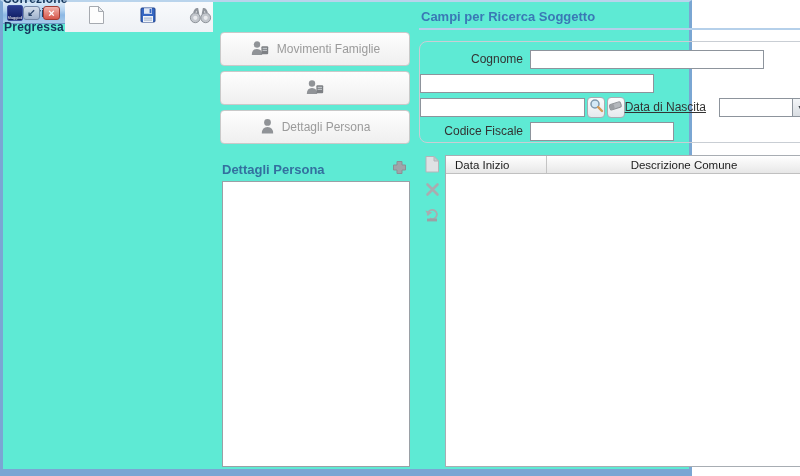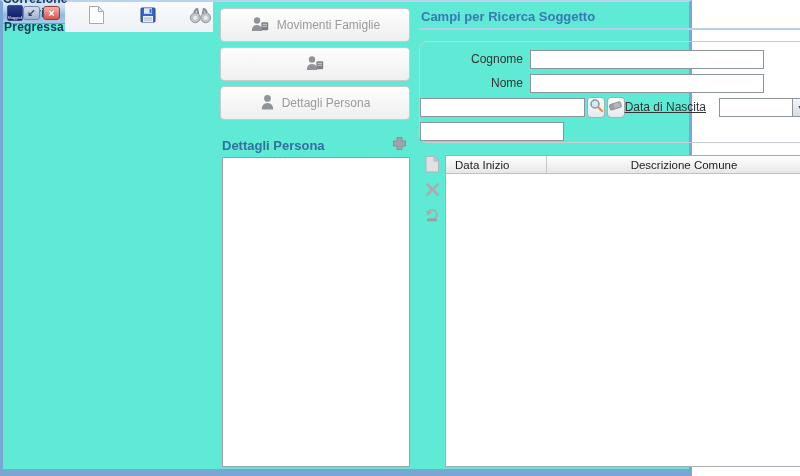--- a/index.html
+++ b/index.html
@@ -48,21 +48,21 @@
     height:30px; flex:0 0 30px;
     display:flex; align-items:center; gap:26px; padding-left:18px;
     background:linear-gradient(#f8fafc,#eef1f5);
   }
   .tool-btn { width:26px; height:24px; display:flex; align-items:center; justify-content:center; border-radius:3px; }
 
   
   .content { flex:1; display:flex; padding:6px 5px 2px 7px; gap:9px; min-height:0; }
 
   
-  .sidebar { width:190px; flex:0 0 190px; display:flex; flex-direction:column; }
+  .sidebar { width:190px; flex:0 0 190px; display:flex; flex-direction:column;margin-top:24px; }
   .side-btn {
     height:34px; margin-bottom:5px; flex:0 0 34px;
     border:1px solid #c9c9c9; border-radius:4px;
     background:linear-gradient(#fefefe,#efefef);
     display:flex; align-items:center; justify-content:center; gap:7px;
     color:#9b9b9b; font-size:12px;
   }
   .side-section-head {
     margin-top:12px; padding:0 3px 4px 2px;
     display:flex; align-items:center; justify-content:space-between;
@@ -235,21 +235,20 @@
 
     <div class="main">
       <div class="main-heading">Campi per Ricerca Soggetto</div>
 
       <div class="groupbox">
         <div class="form-row">
           <span class="form-label">Cognome</span>
           <input class="txt w-cognome" type="text" value="" style="">
         </div>
         <div class="form-row">
-          <span class="form-label">Nome</span>
           <input class="txt w-nome" type="text" value="" style="">
         </div>
         <div class="form-row">
           <input class="txt w-comune" type="text" value="" style="">
           <span class="mini-btn">
             <span>
               <svg width="15" height="15" viewBox="0 0 15 15">
                 <circle cx="6" cy="6" r="4" fill="#d4e9f7" stroke="#7e99ad" stroke-width="1.5"></circle>
                 <line x1="9.2" y1="9.2" x2="13" y2="13" stroke="#d79b55" stroke-width="2.4" stroke-linecap="round"></line>
               </svg>
@@ -268,20 +267,21 @@
           <span class="spacer"></span>
           <span class="form-label inline">Data di Nascita</span>
           <span class="date-combo">
             <input class="txt w-data" type="text" value="" style="">
             <span class="dd-btn">
               <span>▼</span>
             </span>
           </span>
         </div>
         <div class="form-row">
+          <span class="form-label">Codice Fiscale</span>
           <input class="txt w-codice" type="text" value="" style="">
         </div>
       </div>
 
       <div class="table-area">
         <div class="vtoolbar">
           <span class="v-btn">
             <span>
               <svg width="16" height="18" viewBox="0 0 16 18">
                 <path d="M2 1.5 h8 l4.5 4.5 v11 h-12.5 z" fill="#dfe1e4" stroke="#b2b5b9"></path>

